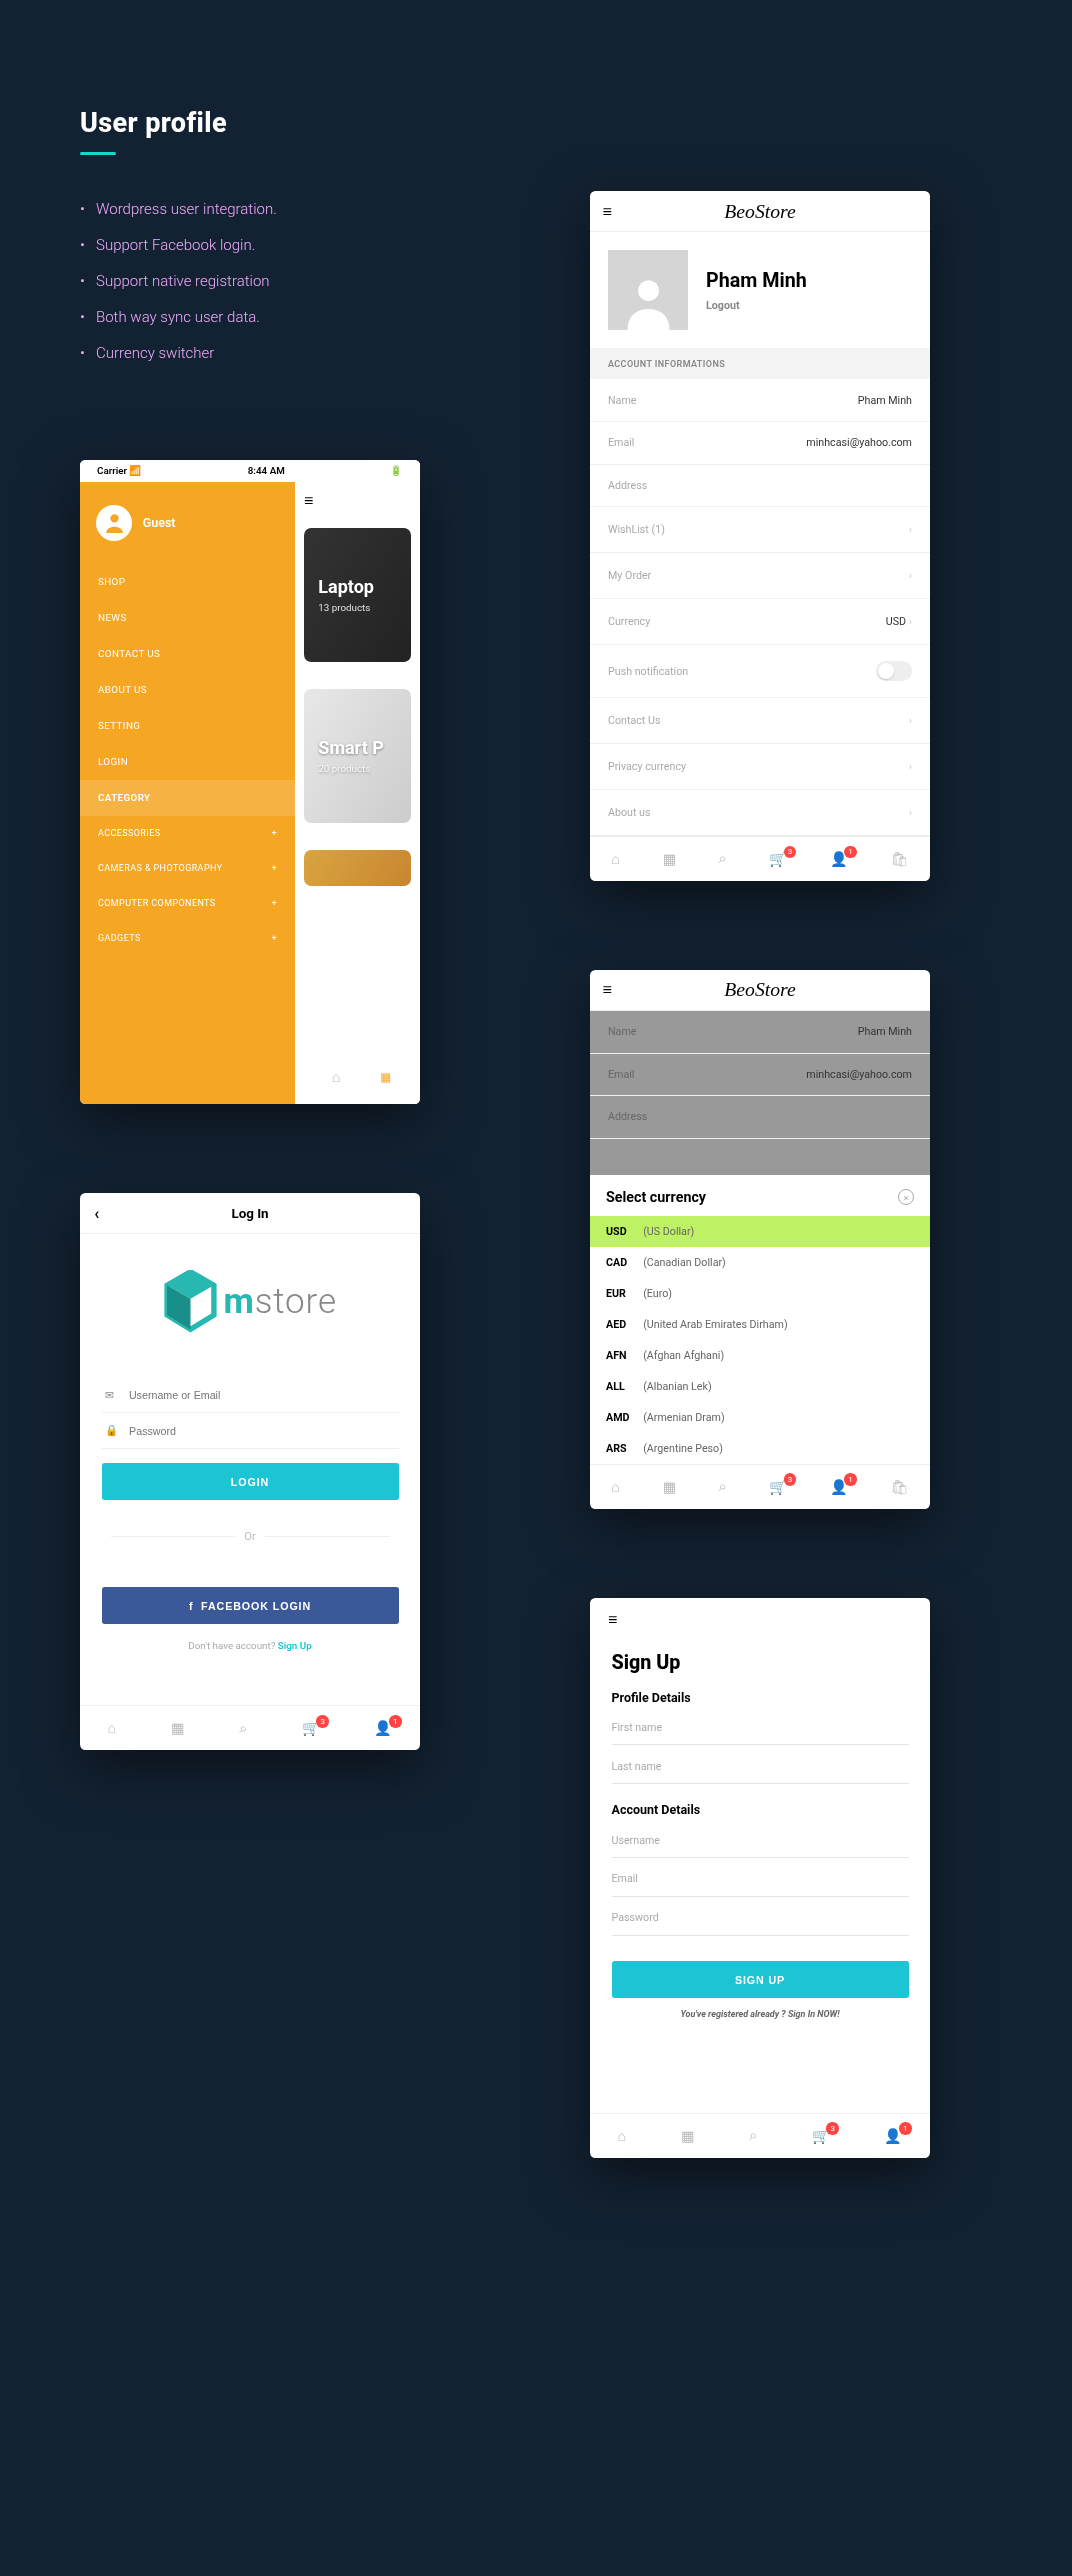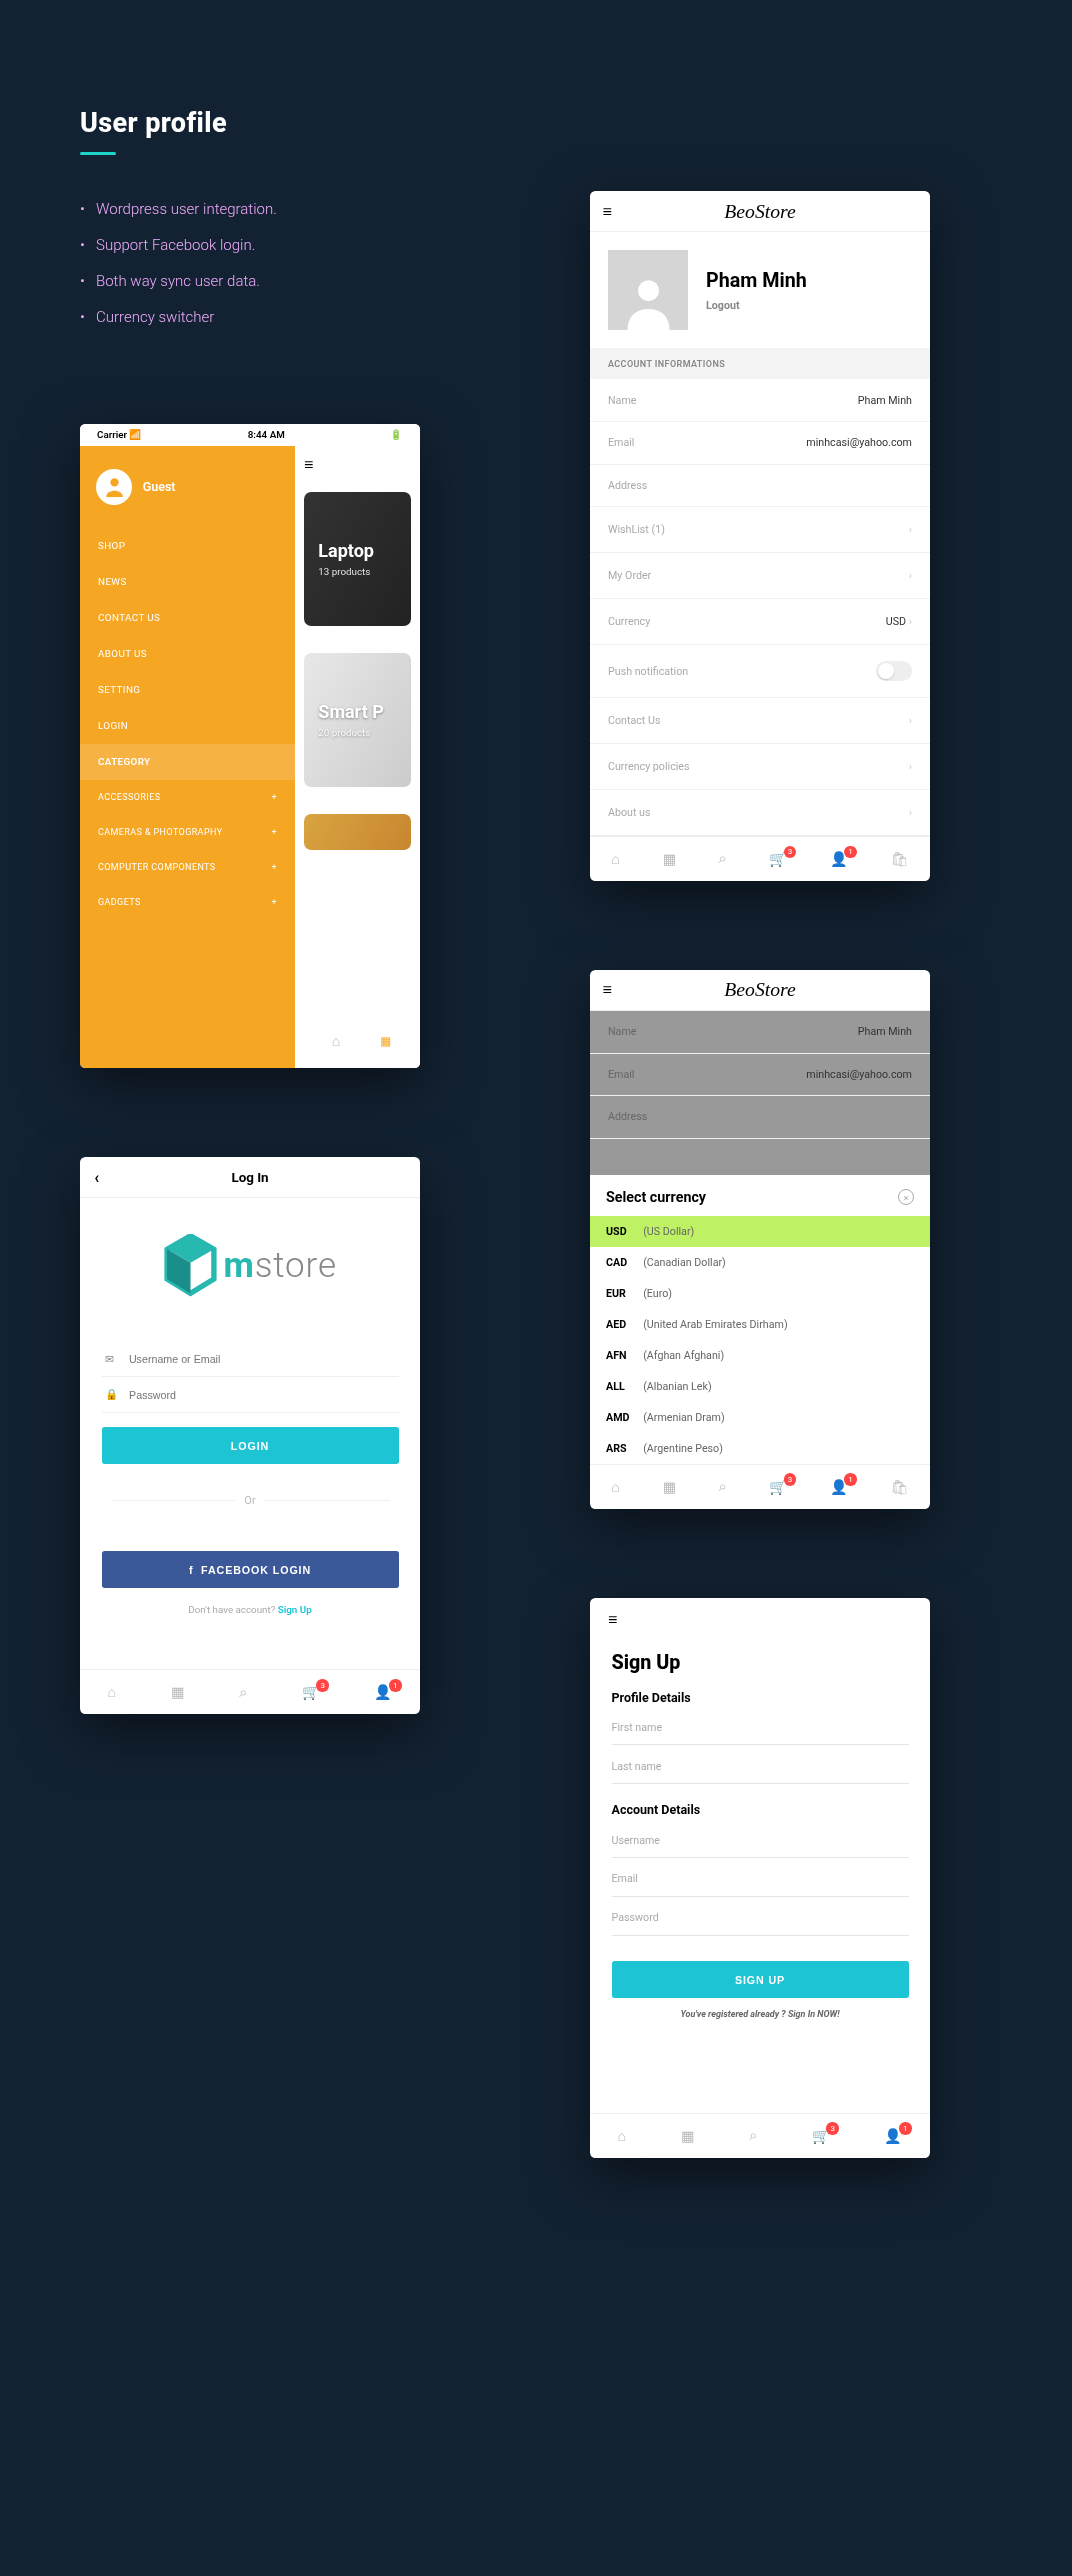--- a/index.html
+++ b/index.html
@@ -107,20 +107,21 @@
   <div class="underline"></div>
 </div>
 
 <div class="layout">
 
   <div class="col-left">
 
     <ul class="bullets">
       <li>Wordpress user integration.</li>
       <li>Support Facebook login.</li>
+      <li>Support native registration</li>
       <li>Both way sync user data.</li>
       <li>Currency switcher</li>
     </ul>
 
     <div class="phone orange-phone">
       <div class="status-bar">
         <span><span>Carrier </span>📶</span>
         <span>8:44 AM</span>
         <span>🔋</span>
       </div>
@@ -282,21 +283,21 @@
         </div>
       <div class="menu-row">
           <span>Push notification</span>
           <span class="toggle"></span>
         </div>
       <div class="menu-row">
           <span>Contact Us</span>
           <span class="chev">›</span>
         </div>
       <div class="menu-row">
-          <span>Currency policies</span>
+          <span>Privacy currency</span>
           <span class="chev">›</span>
         </div>
       <div class="menu-row">
           <span>About us</span>
           <span class="chev">›</span>
         </div>
       <div class="tabbar">
         <span class="item">⌂</span>
         <span class="item">▦</span>
         <span class="item">⌕</span>

